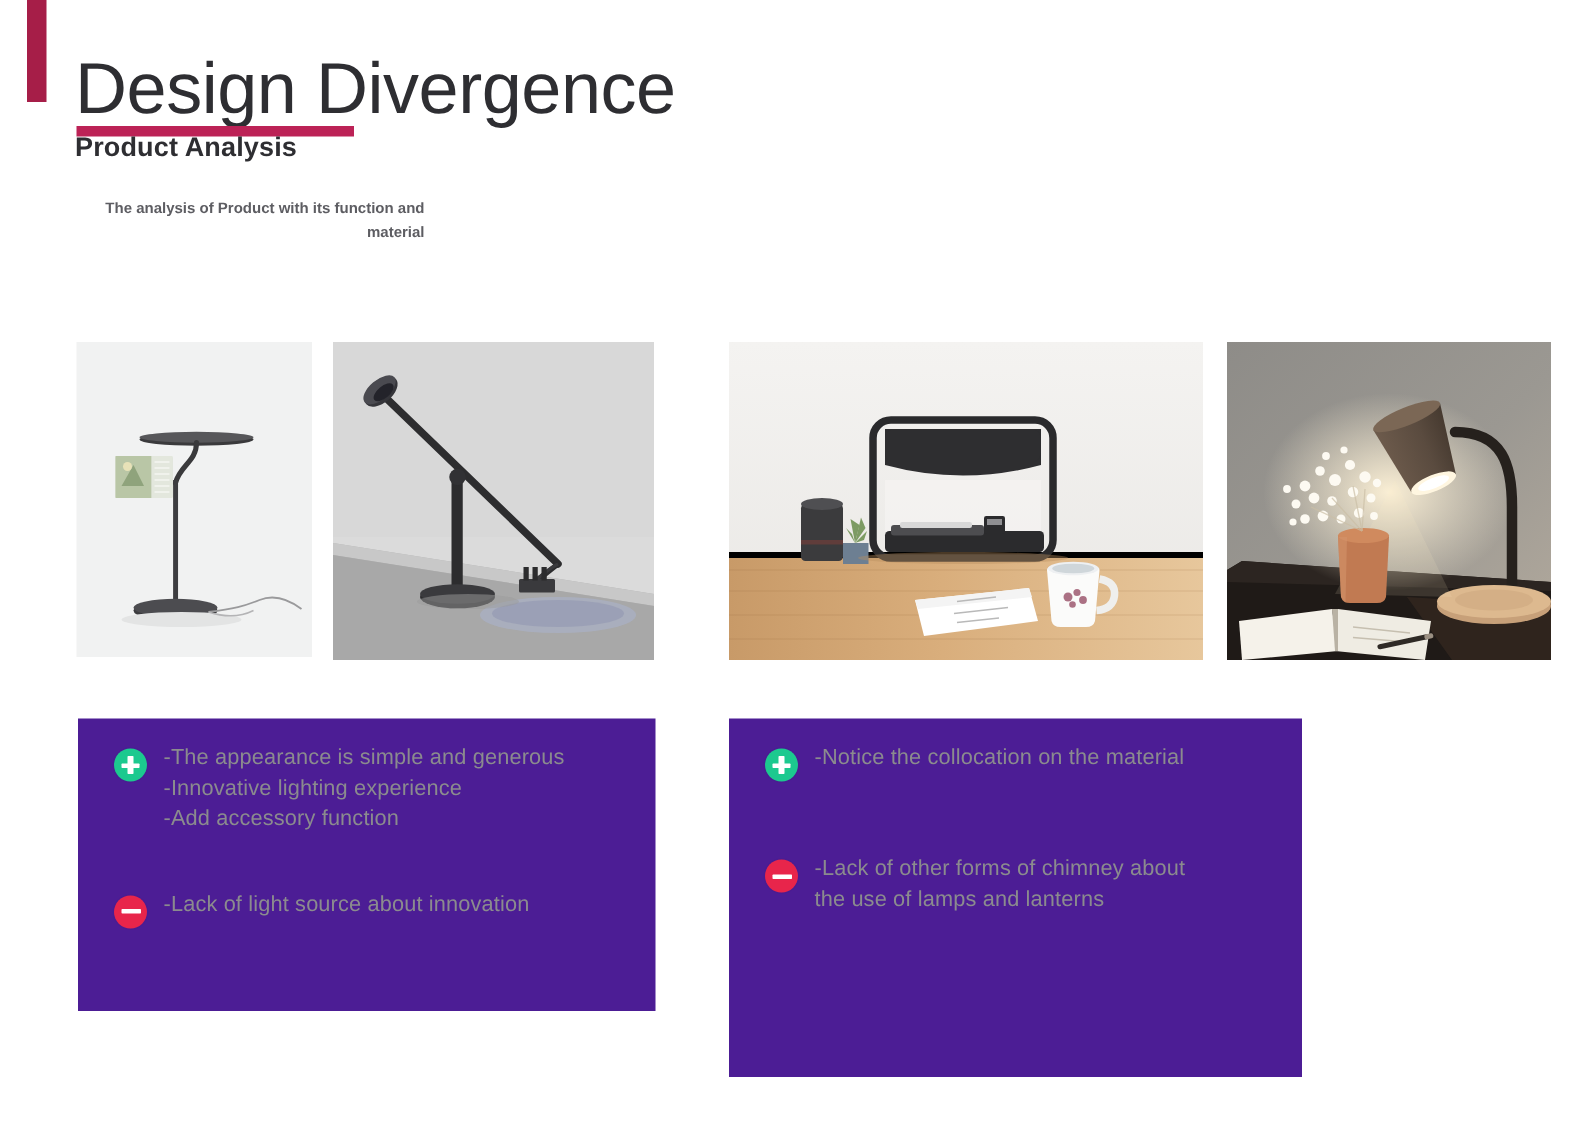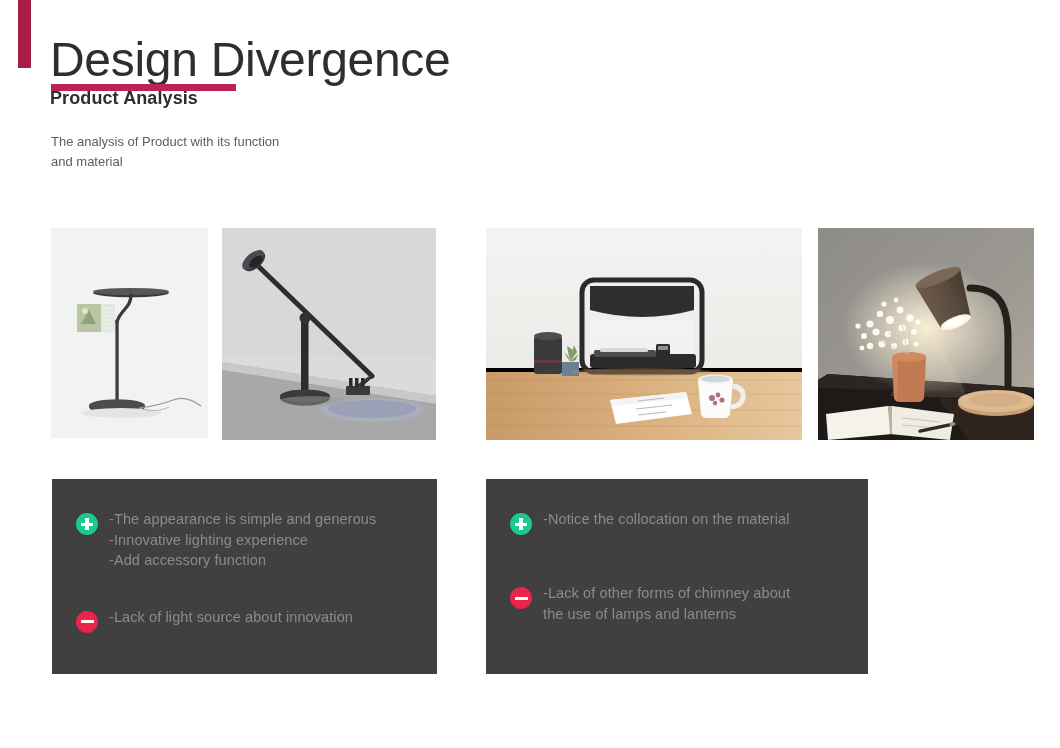--- a/index.html
+++ b/index.html
@@ -60,48 +60,49 @@
     color: #2e2e32;
     letter-spacing: 0.1px;
     white-space: nowrap;
   }
 
   .section-desc {
     position: absolute;
     left: 51px;
     top: 132px;
     width: 232px;
-    font-size: 13px;
-    font-weight: 400;
+    font-size: 10px;
+    font-weight: 700;
     line-height: 1.55;
     color: #5d5d62;
+    text-align: right;
   }
 
   
   .photo {
     position: absolute;
     overflow: hidden;
   }
 
   .photo-1 { left: 51px;  top: 228px; width: 157px; height: 210px; background: #f1f2f2; }
   .photo-2 { left: 222px; top: 228px; width: 214px; height: 212px; background: #dcdcdc; }
   .photo-3 { left: 486px; top: 228px; width: 316px; height: 212px; background: #f0efed; }
   .photo-4 { left: 818px; top: 228px; width: 216px; height: 212px; background: #8d8c8a; }
 
   .photo svg { display: block; width: 100%; height: 100%; }
 
   
   .panel {
     position: absolute;
-    background: #404040;
-    padding: 30px 24px 24px 24px;
+    background: #4c1d95;
+    padding: 16px 24px 24px 24px;
   }
 
   .panel-left  { left: 52px;  top: 479px; width: 385px; height: 195px; }
-  .panel-right { left: 486px; top: 479px; width: 382px; height: 195px; }
+  .panel-right { left: 486px; top: 479px; width: 382px; height: 239px; }
 
   .bullet-group {
     display: flex;
     align-items: flex-start;
     gap: 11px;
   }
 
   .pro-group   { margin-bottom: 10px; }
 
   .badge {

